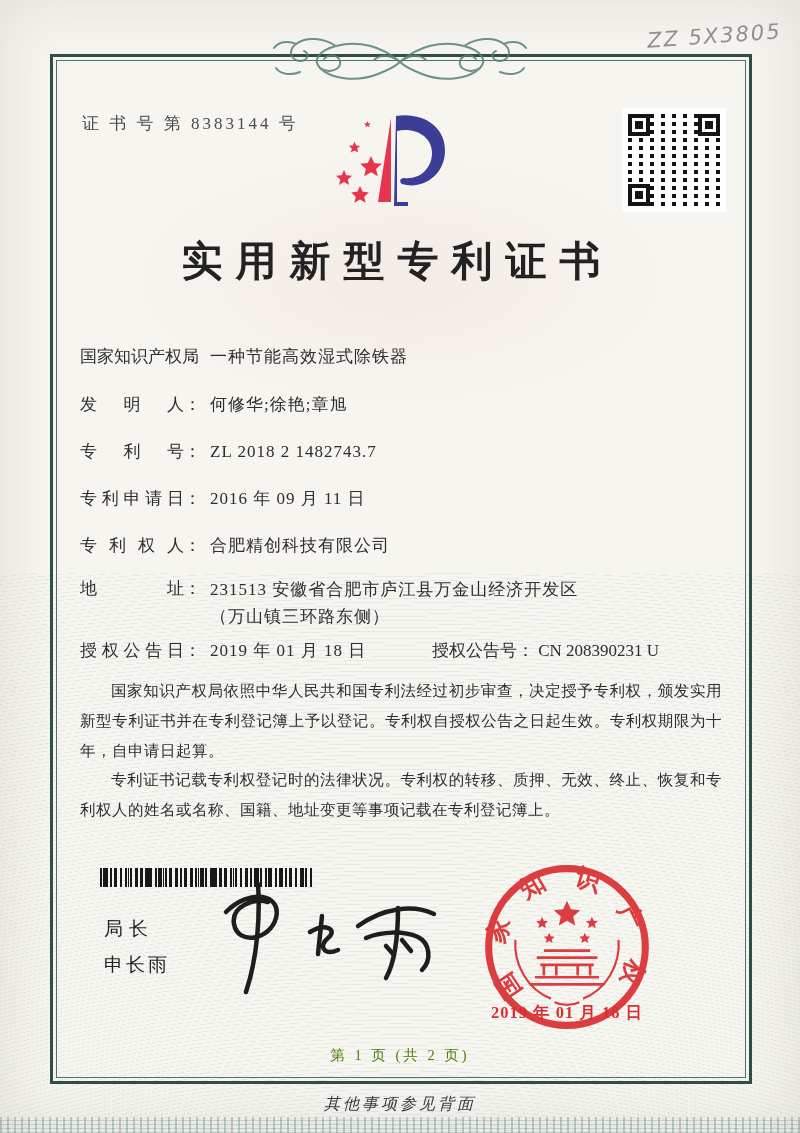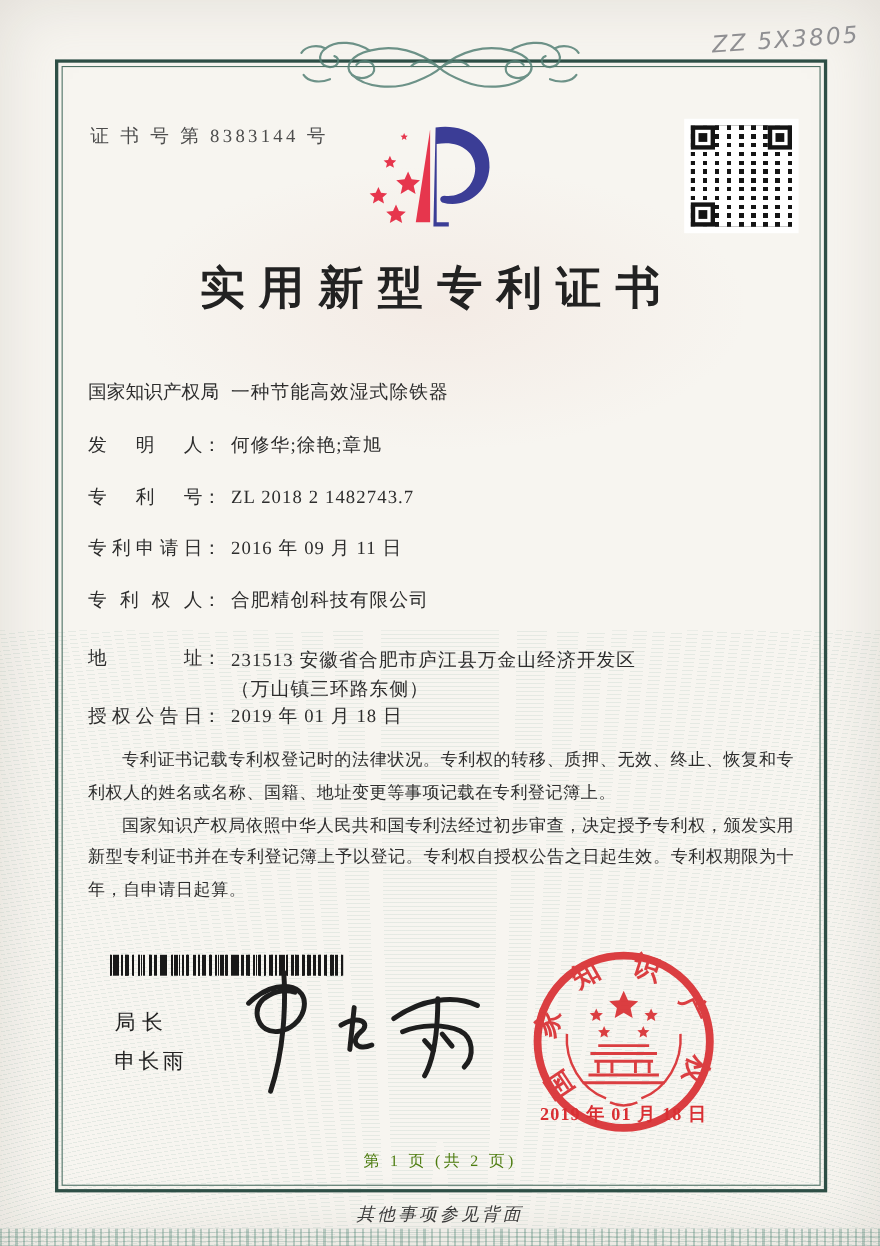--- a/index.html
+++ b/index.html
@@ -69,21 +69,21 @@
     position:absolute;left:0;top:234px;width:795px;margin:0;
     text-align:center;font-size:41px;font-weight:700;color:#222;
     letter-spacing:13px;
   }
   
   .fields{position:absolute;left:80px;top:344px;width:648px;font-size:17px;color:#2d2d2d;}
   .frow{position:absolute;left:0;display:flex;align-items:flex-start;line-height:25px;}
   .flabel{display:inline-block;width:104px;text-align:justify;text-align-last:justify;white-space:nowrap;}
   .fcolon{display:inline-block;margin-right:9px;}
   .fvalue{display:inline-block;max-width:470px;letter-spacing:1px;}
-  .r1{top:0px}.r2{top:48px}.r3{top:95px}.r4{top:142px}.r5{top:189px}.r6{top:242px}
+  .r1{top:0px}.r2{top:48px}.r3{top:95px}.r4{top:142px}.r5{top:189px}.r6{top:232px}
   .r6 .fvalue{max-width:400px;line-height:27px;}
   .grant{top:294px;width:648px;}
   .grant-no{position:absolute;left:352px;top:0;white-space:nowrap;}
   
   .body-text{
     position:absolute;left:80px;top:676px;width:642px;
     font-size:15.5px;line-height:1.92;color:#2e2e2e;text-align:justify;
   }
   .body-text p{margin:0;text-indent:2em;letter-spacing:.5px;}
   
@@ -197,26 +197,30 @@
     </div>
     <div class="frow r6">
       <span class="flabel">地址</span>
         <span class="fcolon">：</span>
       <span class="fvalue">231513 安徽省合肥市庐江县万金山经济开发区（万山镇三环路东侧）</span>
     </div>
     <div class="frow grant">
       <span class="flabel">授权公告日</span>
         <span class="fcolon">：</span>
       <span class="fvalue">2019 年 01 月 18 日</span>
+      <span class="grant-no">
+        <span>授权公告号</span><span>：</span>
+        <span>CN 208390231 U</span>
+      </span>
     </div>
   </div>
 
   <div class="body-text">
+    <p>国家知识产权局依照中华人民共和国专利法经过初步审查，决定授予专利权，颁发实用新型专利证书并在专利登记簿上予以登记。专利权自授权公告之日起生效。专利权期限为十年，自申请日起算。</p>
     <p>专利证书记载专利权登记时的法律状况。专利权的转移、质押、无效、终止、恢复和专利权人的姓名或名称、国籍、地址变更等事项记载在专利登记簿上。</p>
-    <p>国家知识产权局依照中华人民共和国专利法经过初步审查，决定授予专利权，颁发实用新型专利证书并在专利登记簿上予以登记。专利权自授权公告之日起生效。专利权期限为十年，自申请日起算。</p>
   </div>
 
   <div class="barcode"></div>
 
   <div class="signatory-title">局长</div>
   <div class="signatory-name">申长雨</div>
 
   <svg class="signature" width="250" height="125" viewBox="0 0 250 125">
     <g stroke="#1e1e1e" stroke-width="4.5" fill="none" stroke-linecap="round" stroke-linejoin="round">
       <path d="M28,38 C52,14 84,20 78,44 C72,66 40,72 36,50 C33,32 56,24 70,28"></path>

